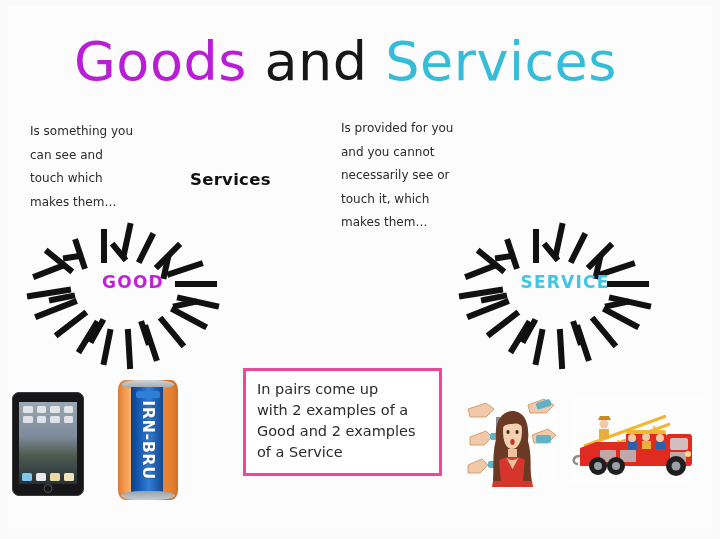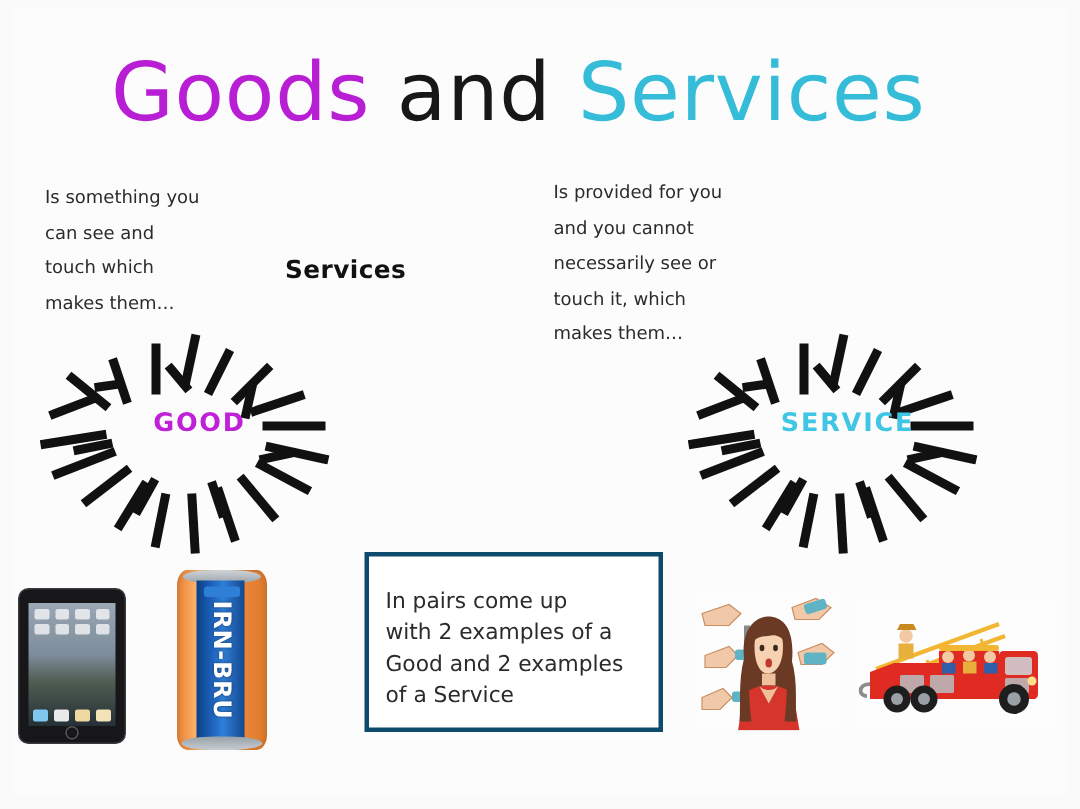--- a/index.html
+++ b/index.html
@@ -48,21 +48,21 @@
 
   
   .para {
     font-family: "DejaVu Sans", sans-serif;
     font-size: 12px;
     line-height: 23.5px;
     color: #2b2b2b;
     white-space: pre-line;
   }
   #left-para  { left: 30px;  top: 120px; width: 190px; }
-  #right-para { left: 341px; top: 117px; width: 215px; margin-left: 28px; }
+  #right-para { left: 341px; top: 117px; width: 215px; }
 
   
   .keyword {
     font-family: "DejaVu Sans", sans-serif;
     font-weight: bold;
     font-size: 16.5px;
     color: #111;
     letter-spacing: 0.3px;
     white-space: nowrap;
   }
@@ -86,22 +86,22 @@
   }
   #label-good    { color: #c020d8; }
   #label-service { color: #3fc6e4; }
 
   
   #task-box {
     left: 243px; top: 368px;
     width: 199px;
     box-sizing: border-box;
     background: #ffffff;
-    border: 3px solid #0c4a6e;
-    padding: 20px 10px 10px 11px;
+    border: 3px solid #ec4899;
+    padding: 8px 10px 10px 11px;
   }
   #task-text {
     font-family: "DejaVu Sans", sans-serif;
     font-size: 14.5px;
     line-height: 21px;
     color: #2b2b2b;
     white-space: pre-line;
   }
 
   

